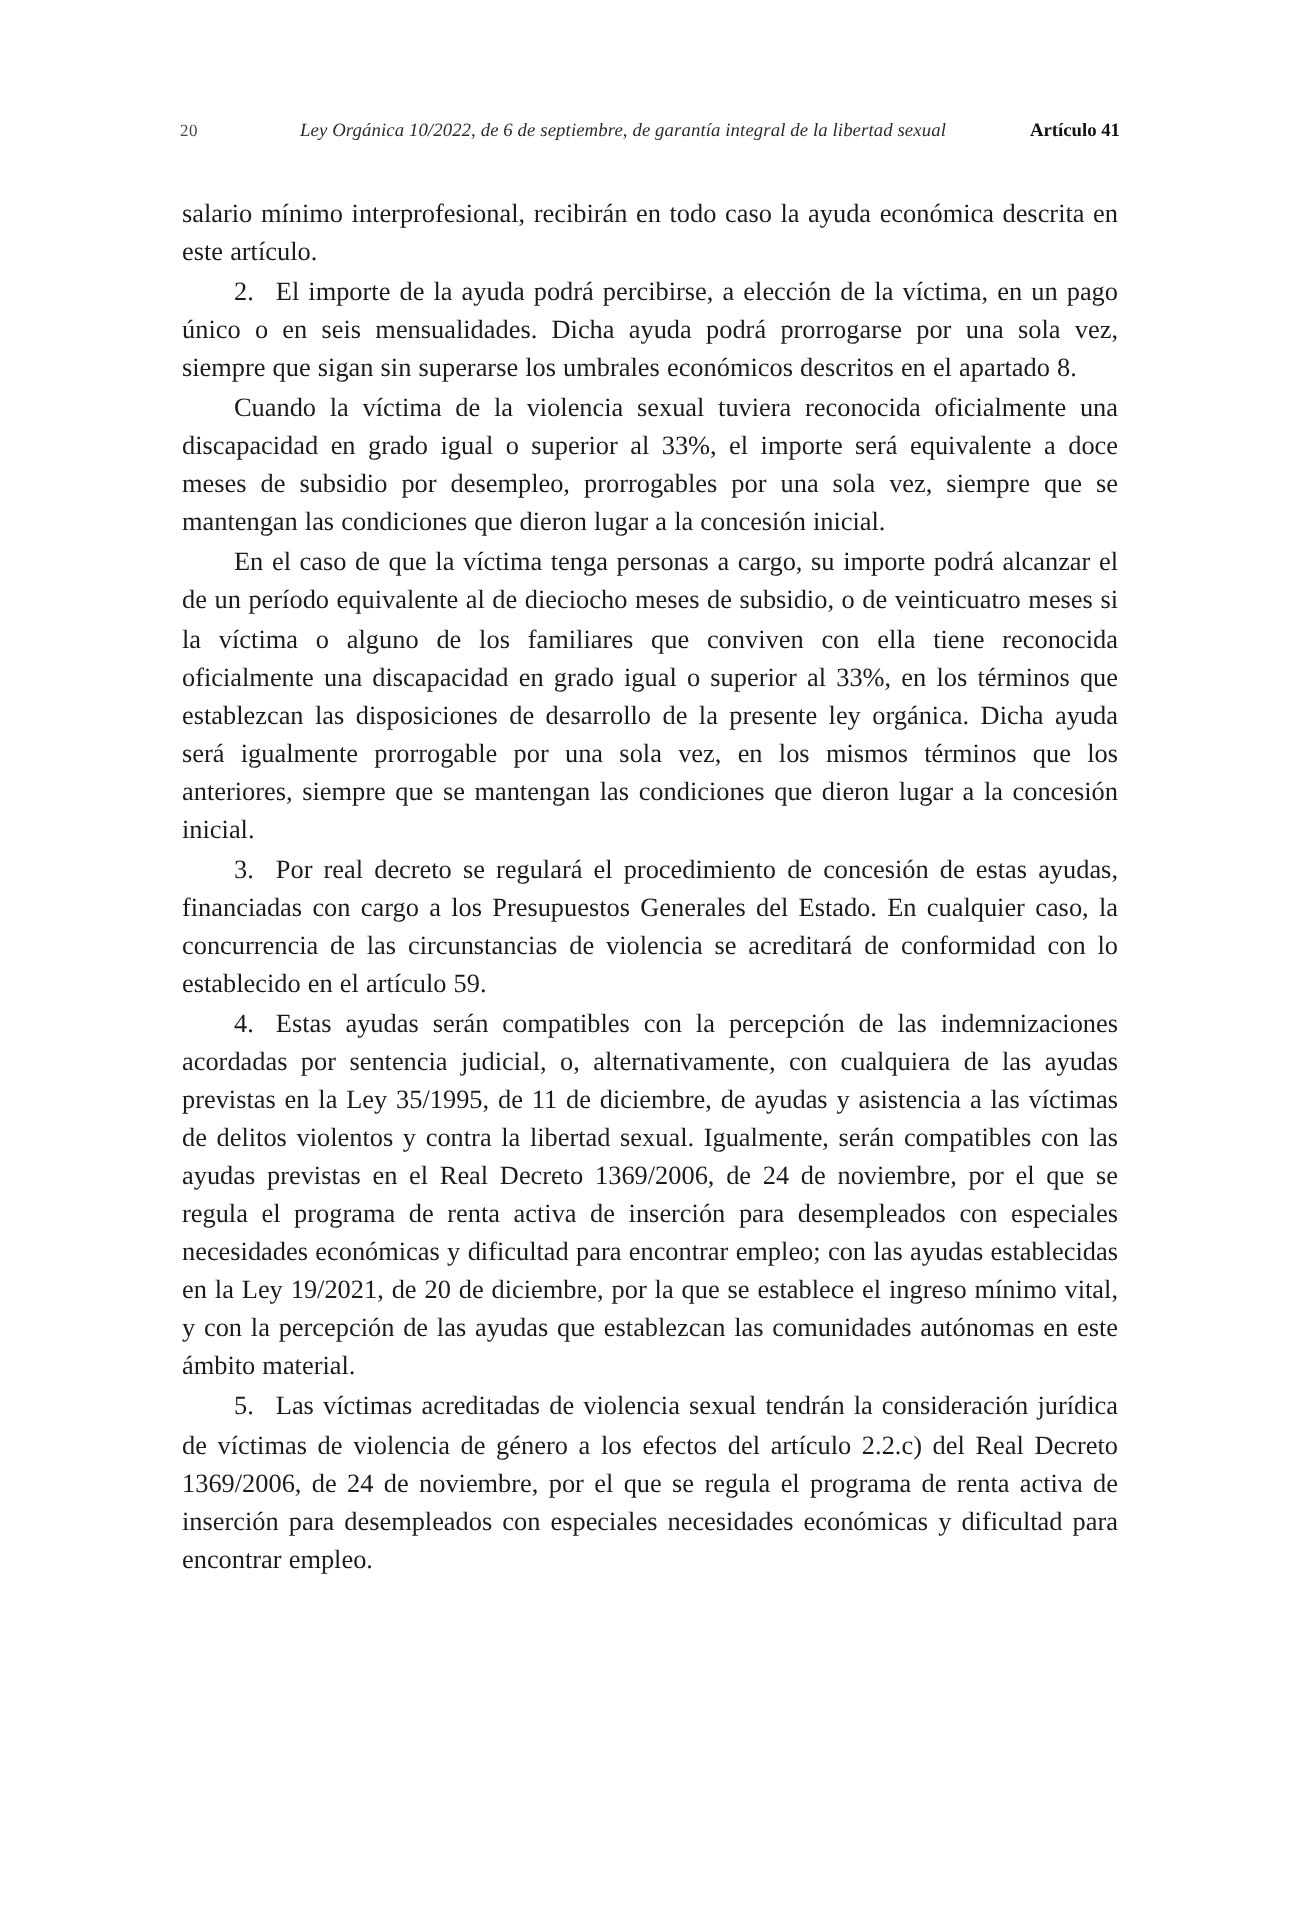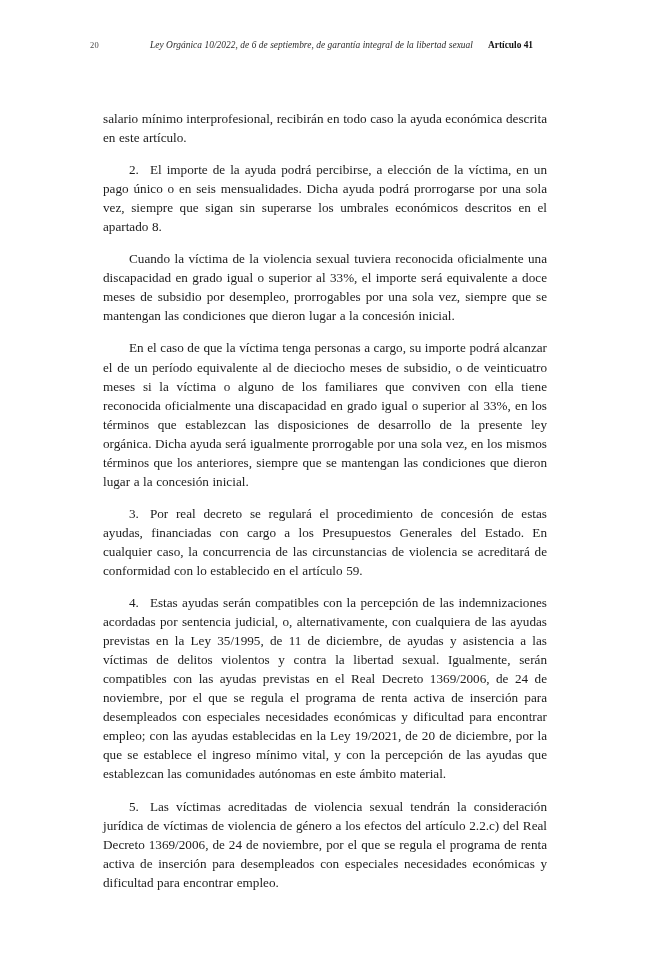--- a/index.html
+++ b/index.html
@@ -40,36 +40,37 @@
     text-align: left;
     font-style: italic;
     font-size: 9.4px;
     color: #2a2a2a;
     white-space: nowrap;
     letter-spacing: 0.05px;
   }
   .head-right {
     flex: 0 0 auto;
     width: 72px;
-    text-align: left;
+    text-align: right;
     font-weight: bold;
     font-size: 9.4px;
     color: #111111;
     white-space: nowrap;
+    margin-top: 21px;
   }
 
   
   .textblock {
     position: absolute;
     top: 96px;
     left: 90px;
     width: 470px;
   }
   p.para {
-    margin: 13px;
+    margin: 1px;
     font-size: 13.2px;
     line-height: 19.05px;
     text-align: justify;
     text-justify: inter-word;
     hyphens: manual;
     -webkit-hyphens: manual;
     text-indent: 0;
     word-spacing: 0.02em;
   }
   p.para.indent {

